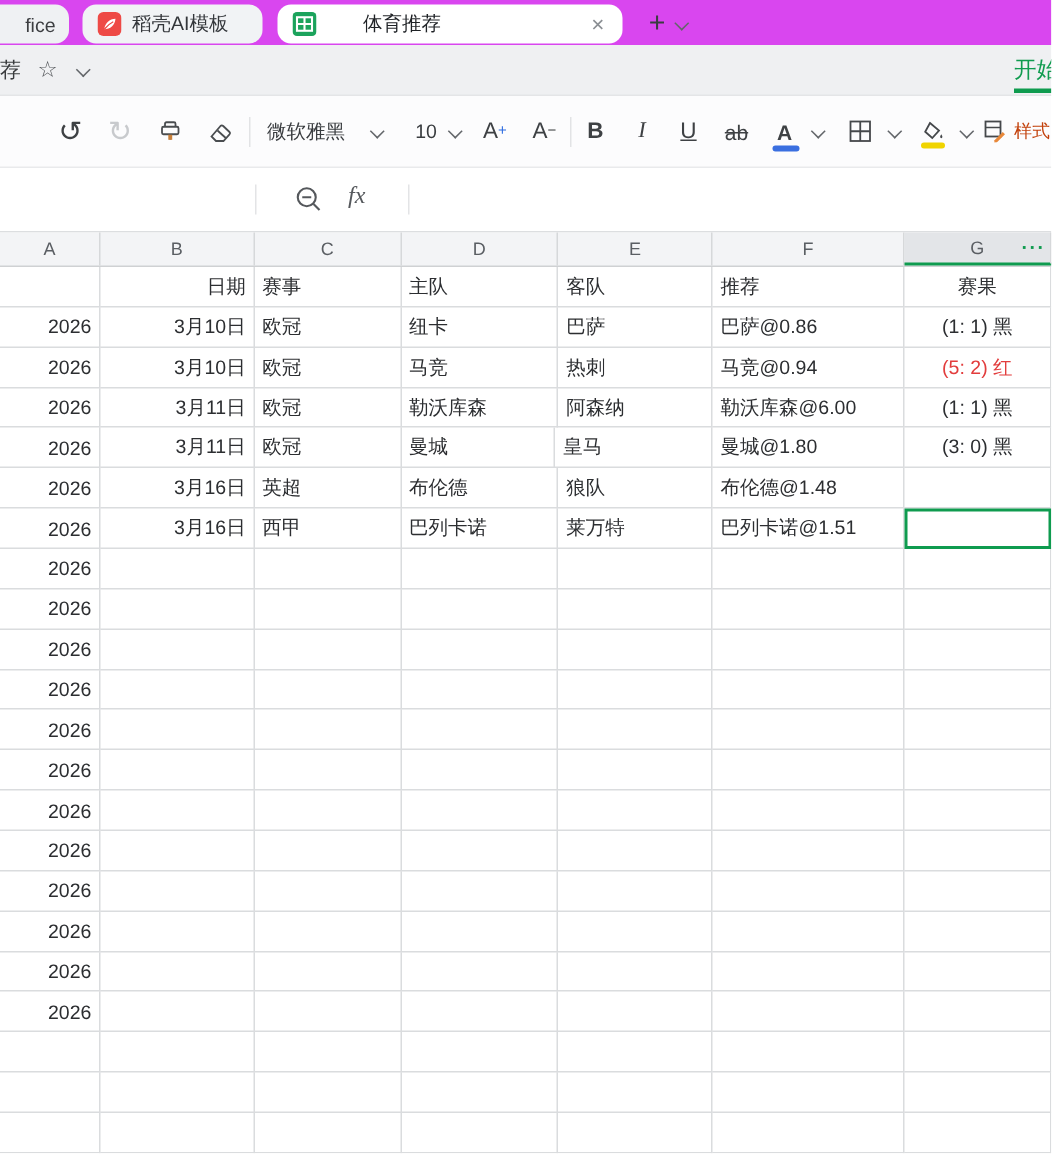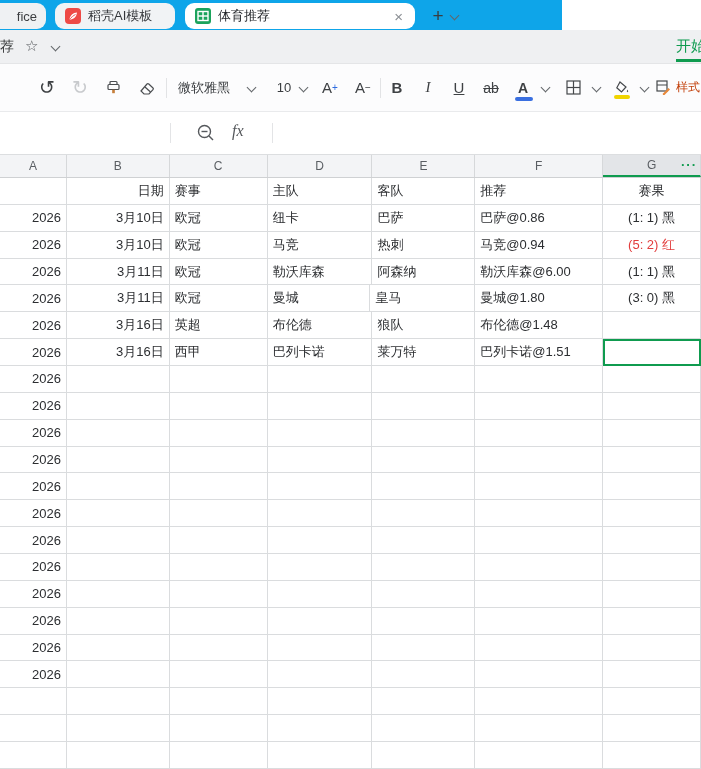--- a/index.html
+++ b/index.html
@@ -1,26 +1,26 @@
 <!DOCTYPE html>
 <html style="--accent: #0f9b4f; --red: #e23d3d;"><head>
 <meta charset="utf-8">
 <style>
   html,body{margin:0;padding:0;}
   .app{position:relative;width:701px;height:769px;overflow:hidden;background:#fff;
        font-family:"Liberation Sans",sans-serif;color:#2c2e31;}
   
-  .tabbar{position:absolute;left:0;top:0;width:562px;height:30px;background:#0ea5e9;}
+  .tabbar{position:absolute;left:0;top:0;width:701px;height:30px;background:#d946ef;}
   .tab-frag{position:absolute;left:0;top:3px;width:46px;height:26px;background:#eff1f3;
             border-radius:0 9px 9px 0;display:flex;align-items:center;justify-content:flex-end;
             padding-right:9px;box-sizing:border-box;font-size:13px;color:#3c3e41;}
   .tab{position:absolute;top:3px;height:26px;border-radius:9px;display:flex;align-items:center;
        box-sizing:border-box;font-size:13px;color:#33363a;}
   .tab.inactive{left:55px;width:120px;background:#f1f3f5;padding:0 10px;}
-  .tab.active{left:185px;width:230px;background:#ffffff;padding:0 10px;color:#1f2226;}
+  .tab.active{left:185px;width:230px;background:#ffffff;padding:0 10px;color:#1f2226;gap:24px;}
   .tab-ic{width:16px;height:16px;margin-right:7px;flex:0 0 auto;}
   .tab-close{margin-left:auto;color:#8b8f94;font-size:15px;line-height:1;padding:0 2px;}
   .newtab{position:absolute;left:426px;top:3px;width:24px;height:26px;display:flex;
           align-items:center;justify-content:center;font-size:19px;color:#3a3d40;}
   .chev{display:inline-block;width:6px;height:6px;border-right:1.4px solid #63666a;
         border-bottom:1.4px solid #63666a;transform:rotate(45deg);}
   .tabbar .tab-list-chev{position:absolute;left:451px;top:12px;}
   
   .titlerow{position:absolute;left:0;top:30px;width:701px;height:34px;background:#eff0f2;
             border-bottom:1px solid #e4e5e7;box-sizing:border-box;}

